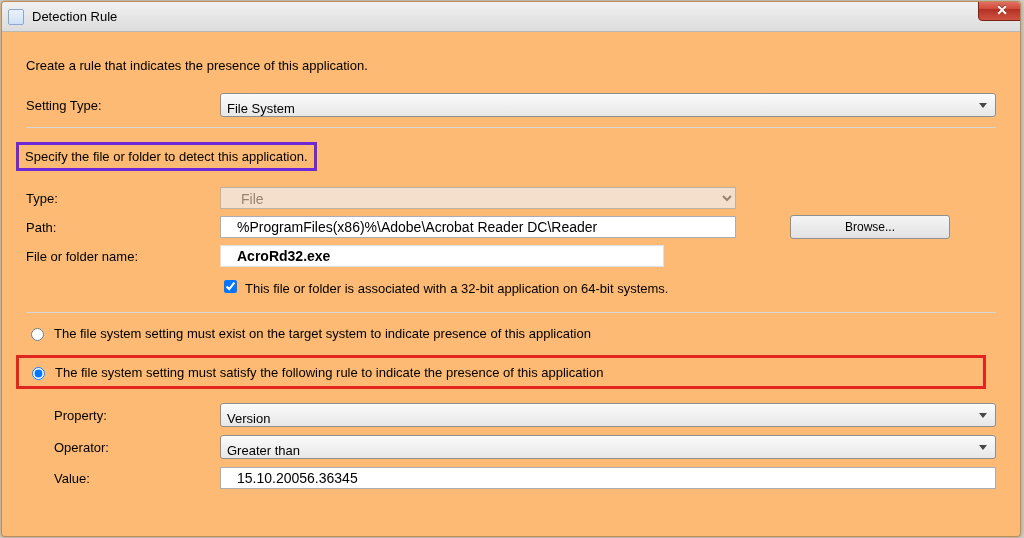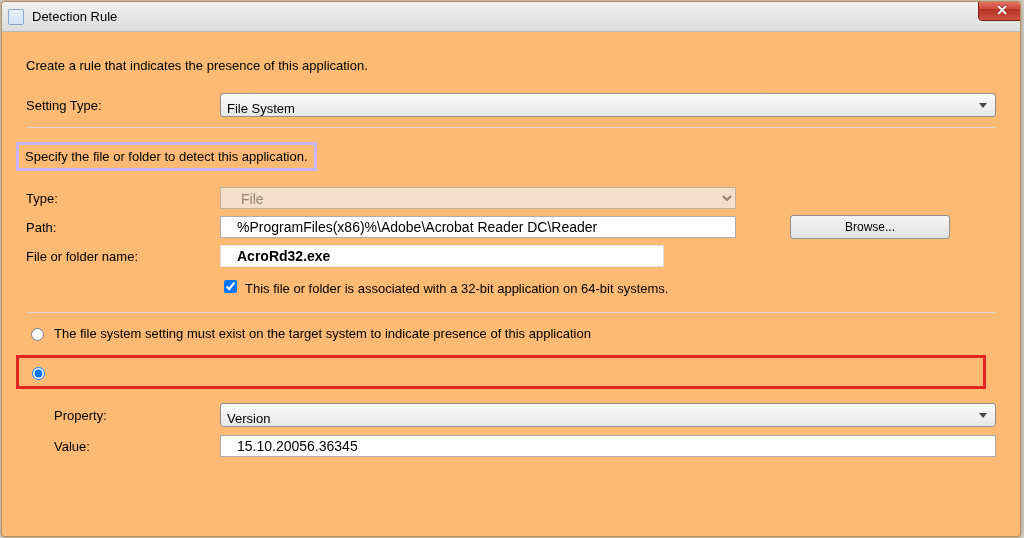--- a/index.html
+++ b/index.html
@@ -90,21 +90,21 @@
     background: #f0f0f0;
     color: #6d6d6d;
     width: 516px;
   }
   hr.sep {
     border: none;
     border-top: 1px solid #d6d6d6;
     margin: 10px 0 12px 0;
   }
   .highlight-red {
-    border: 3px solid #c4b5fd;
+    border: 3px solid #6d28d9;
     padding: 4px 6px 4px 6px;
     margin-left: -10px;
     display: inline-block;
   }
   .section-heading {
     margin: 14px 0 16px 0;
   }
   input.path {
     width: 516px;
   }
@@ -234,30 +234,37 @@
     <hr class="sep" style="margin-top:16px">
 
     <div class="radio-row">
       <input type="radio" name="mode" style="">
       <span>The file system setting must exist on the target system to indicate presence of this application</span>
     </div>
 
     <div class="radio-row" style="margin-top:14px">
       <div class="radio-highlight" style="display:flex;align-items:center;">
         <input type="radio" name="mode" checked="" style="">
+        <span>The file system setting must satisfy the following rule to indicate the presence of this application</span>
       </div>
     </div>
 
     <div class="sub-rows">
       <div class="row">
         <div class="label-col">Property:</div>
         <div class="dropdown-faux">
           <span>Version</span>
         </div>
       </div>
       <div class="row">
+        <div class="label-col">Operator:</div>
+        <div class="dropdown-faux">
+          <span>Greater than</span>
+        </div>
+      </div>
+      <div class="row">
         <div class="label-col">Value:</div>
         <input type="text" class="value-input" value="15.10.20056.36345" style="">
       </div>
     </div>
 
   </div>
 </div>
 
 </body></html>

